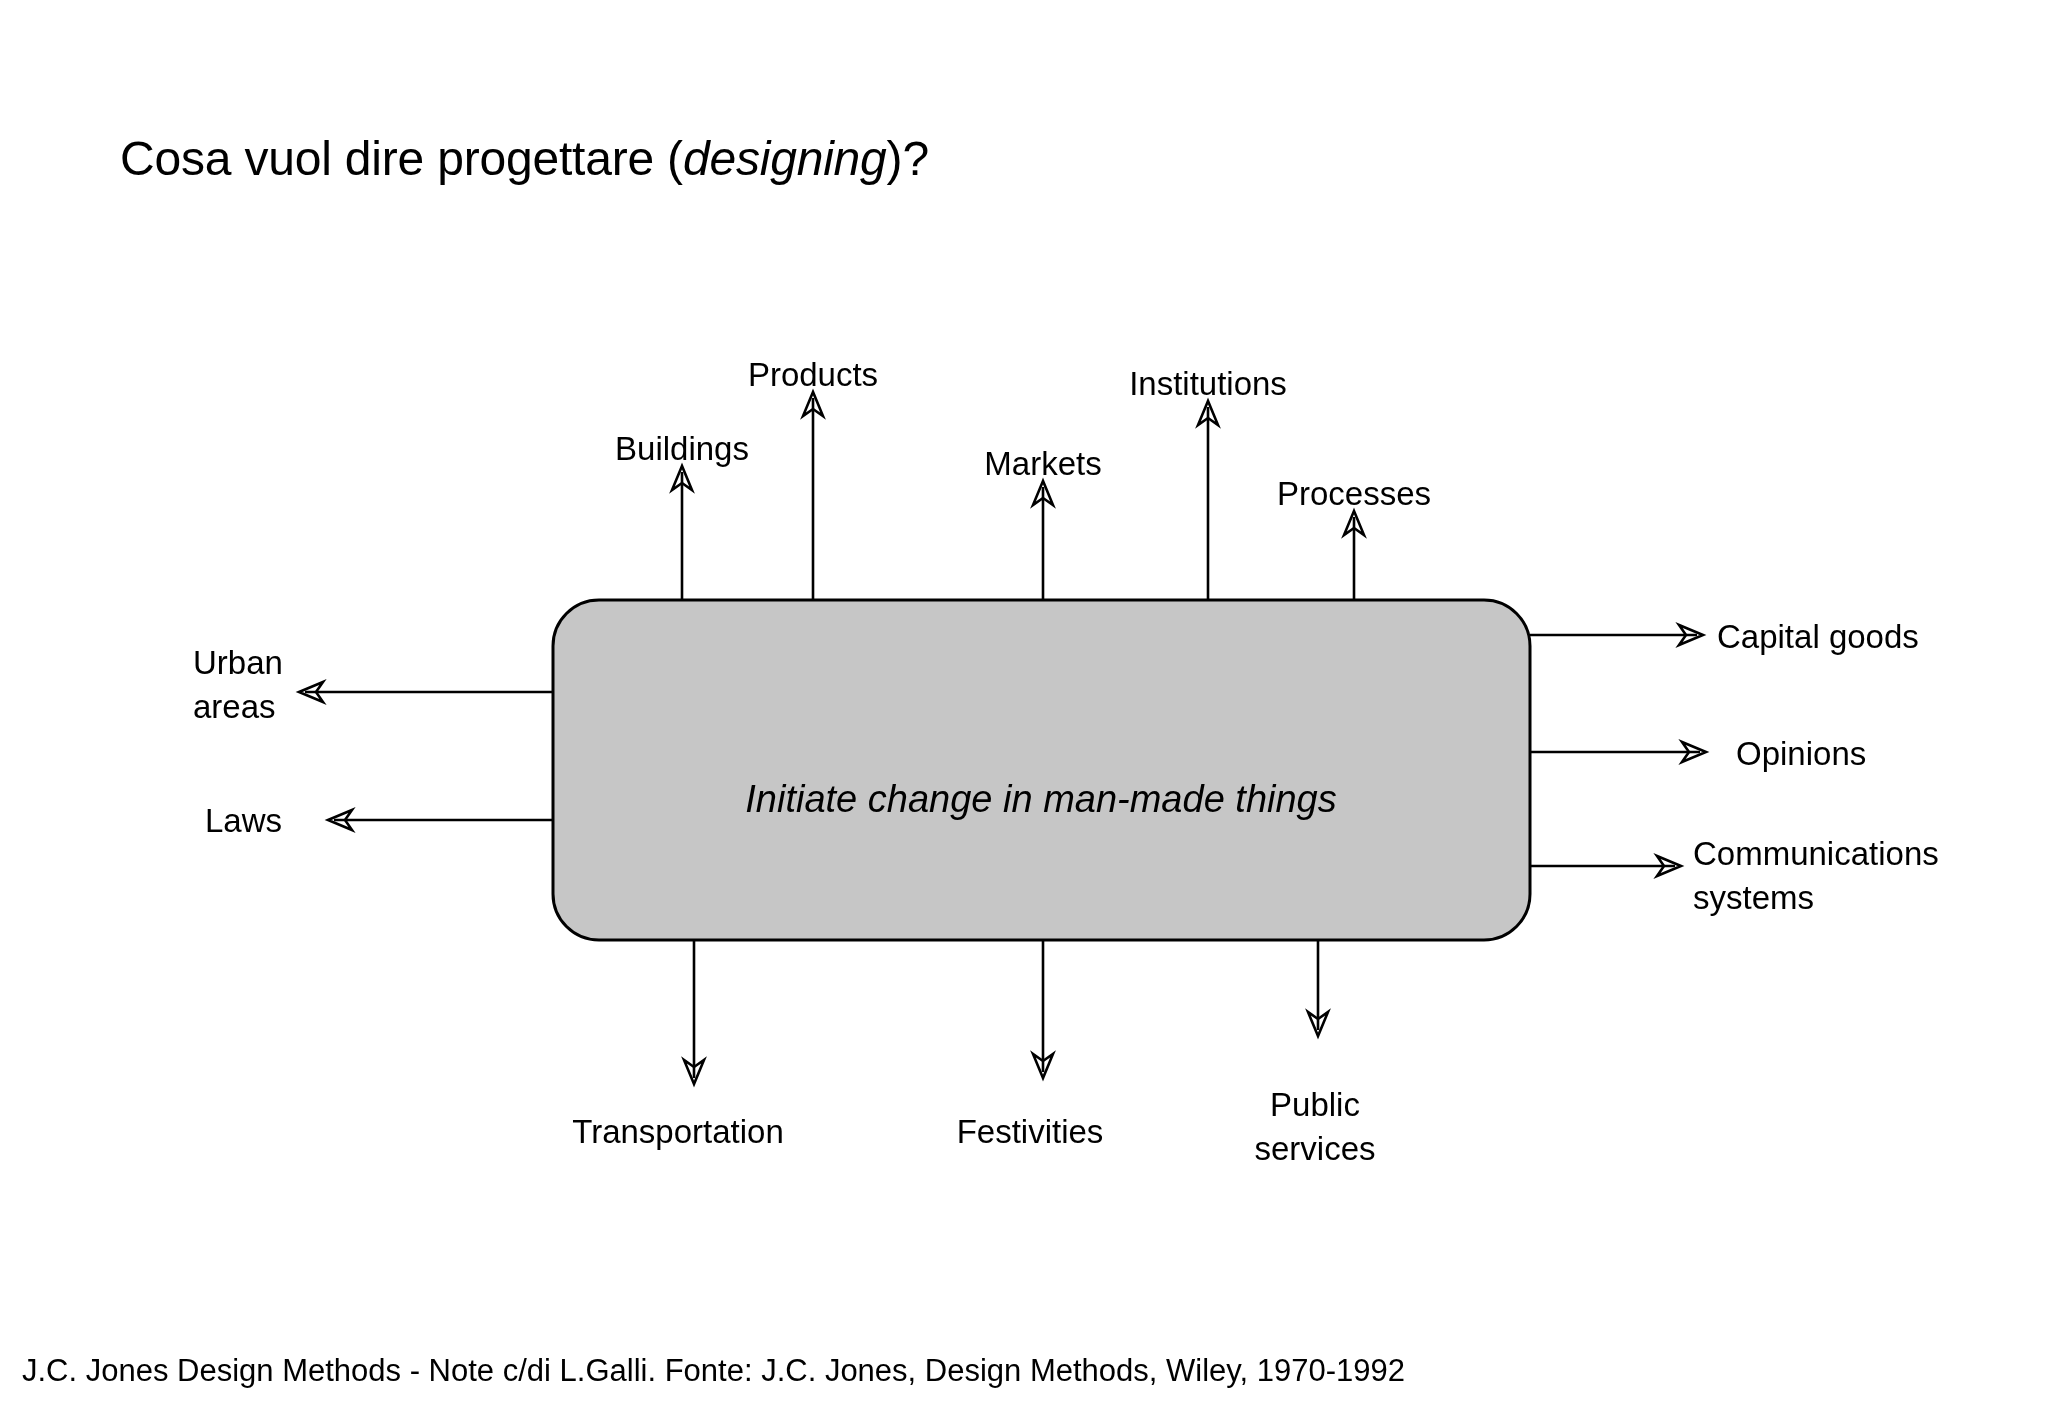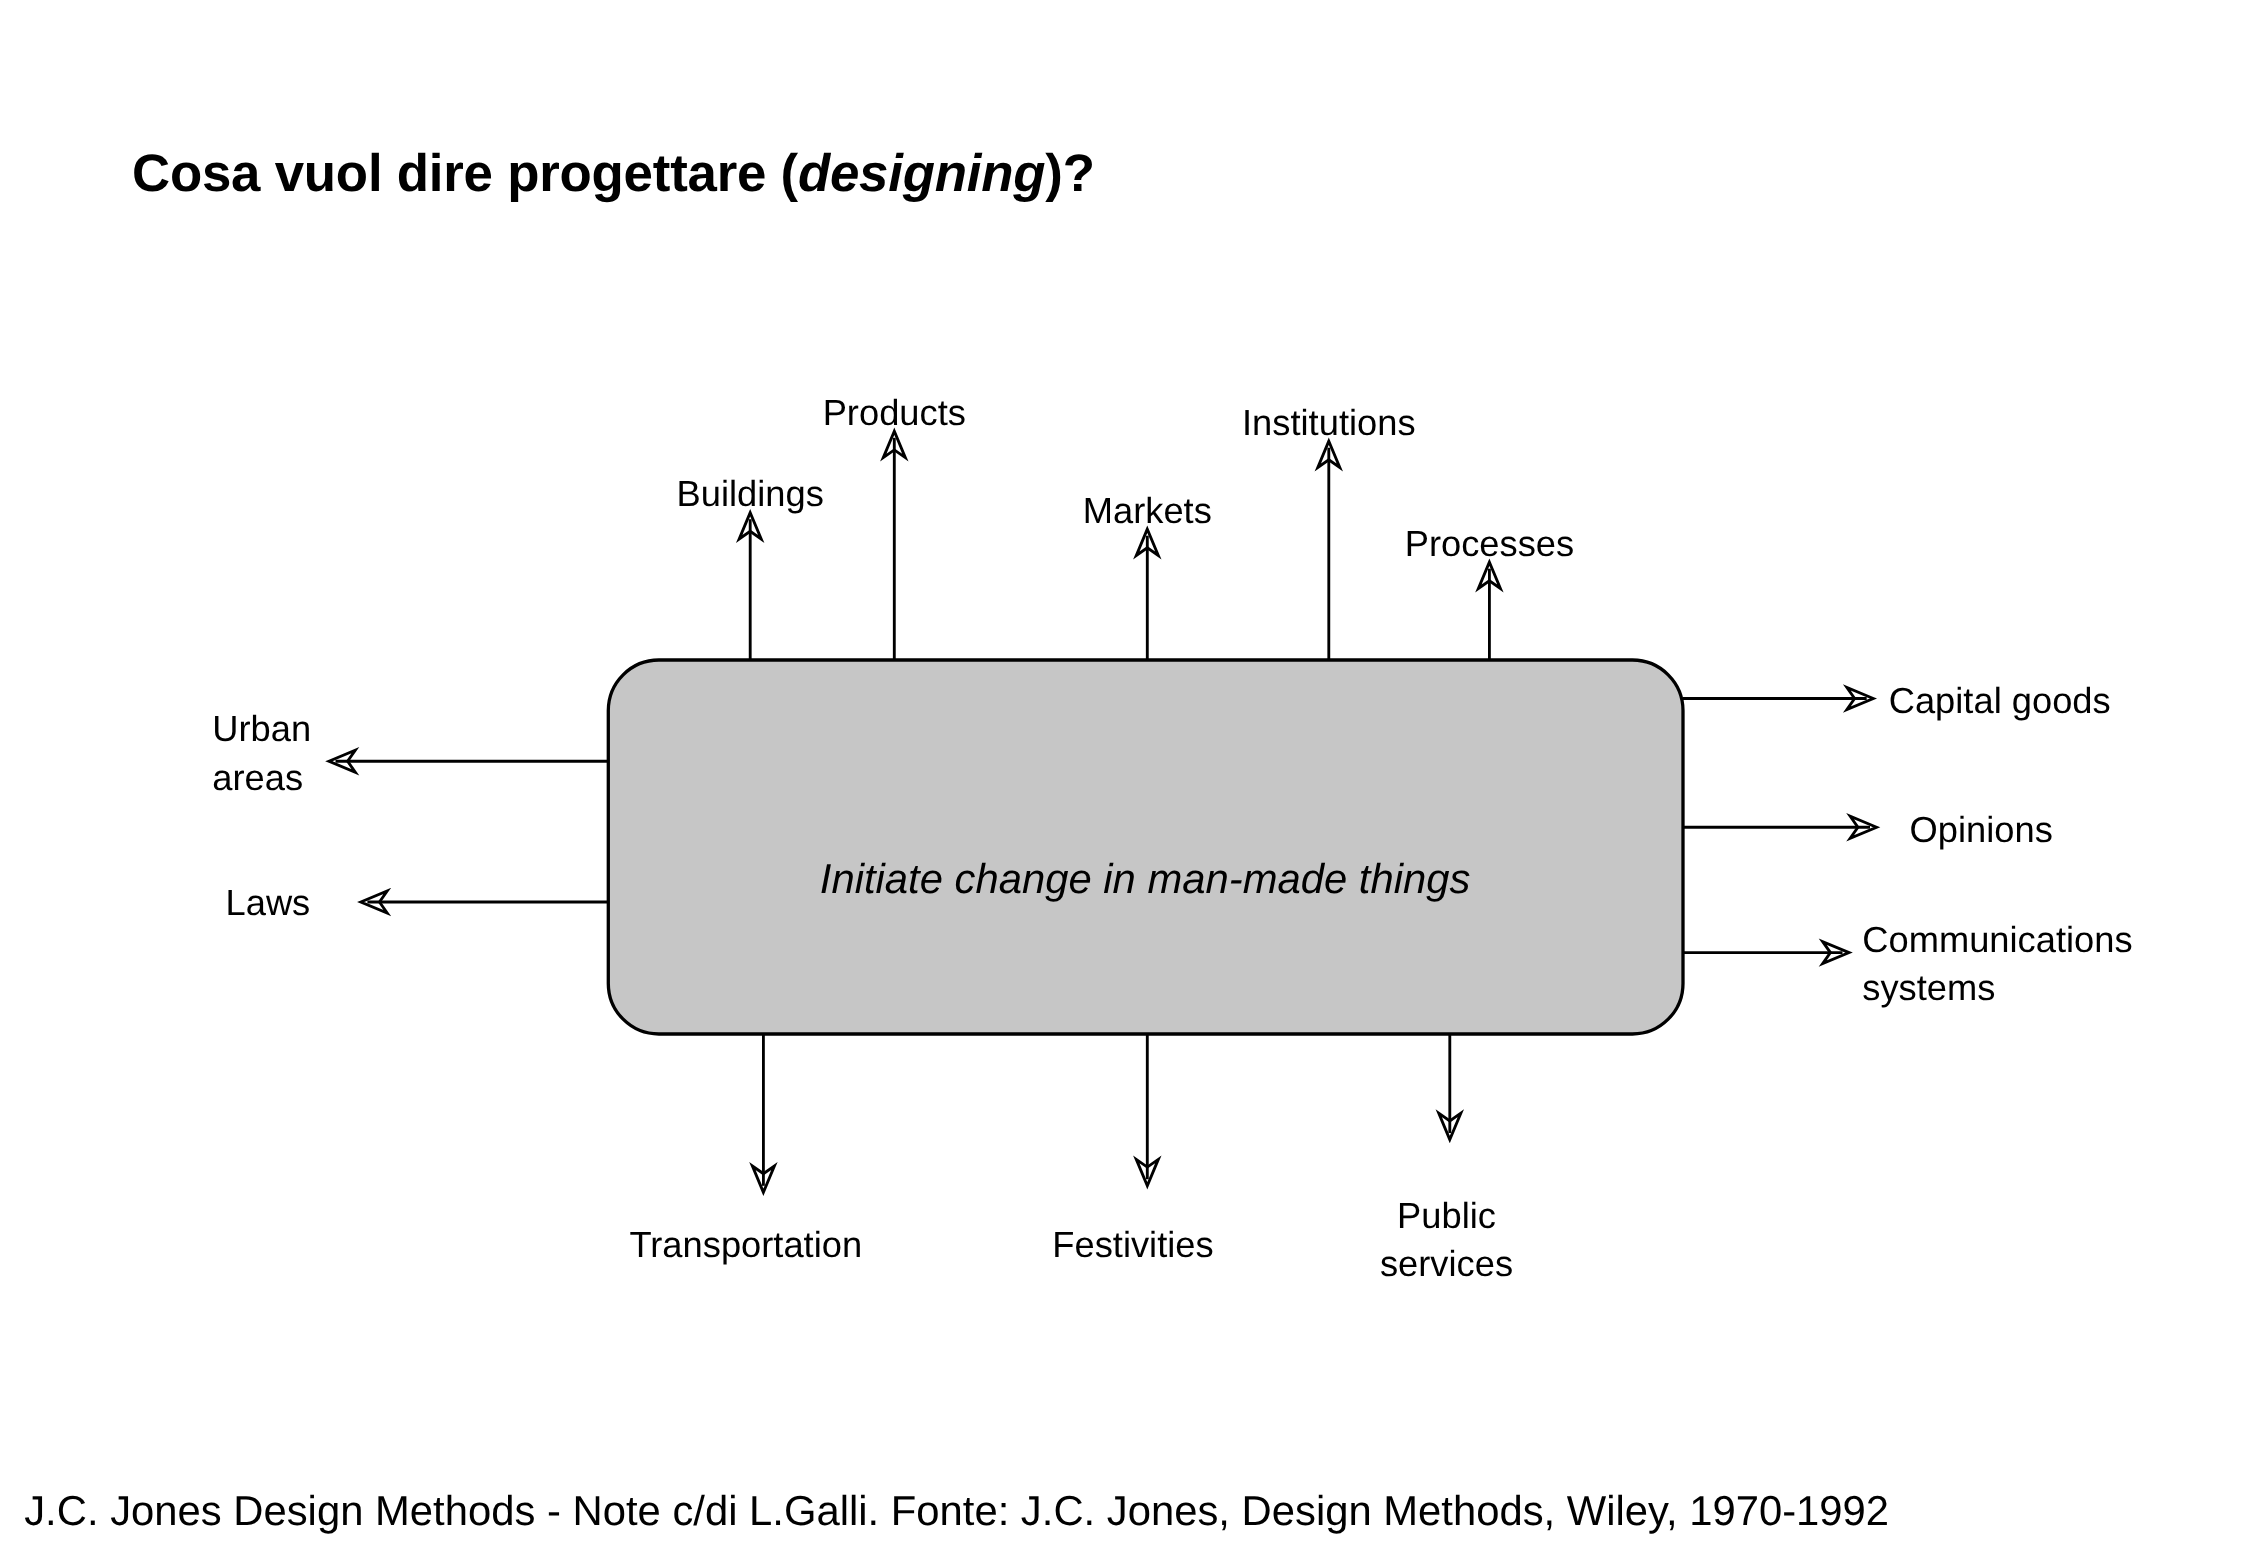--- a/index.html
+++ b/index.html
@@ -20,33 +20,33 @@
     inset: 0;
     width: 2048px;
     height: 1418px;
     background: #ffffff;
   }
   #title {
     position: absolute;
     left: 120px;
     top: 133px;
     font-size: 48px;
-    font-weight: bold;
+    font-weight: normal;
     letter-spacing: -0.2px;
     white-space: nowrap;
     line-height: 1.1;
   }
   #title .ital {
     font-style: italic;
   }
   #footer {
     position: absolute;
     left: 22px;
     top: 1353px;
-    font-size: 38px;
+    font-size: 31px;
     font-weight: normal;
     white-space: nowrap;
     line-height: 1.15;
   }
   #diagram {
     position: absolute;
     left: 0;
     top: 0;
     width: 2048px;
     height: 1418px;

